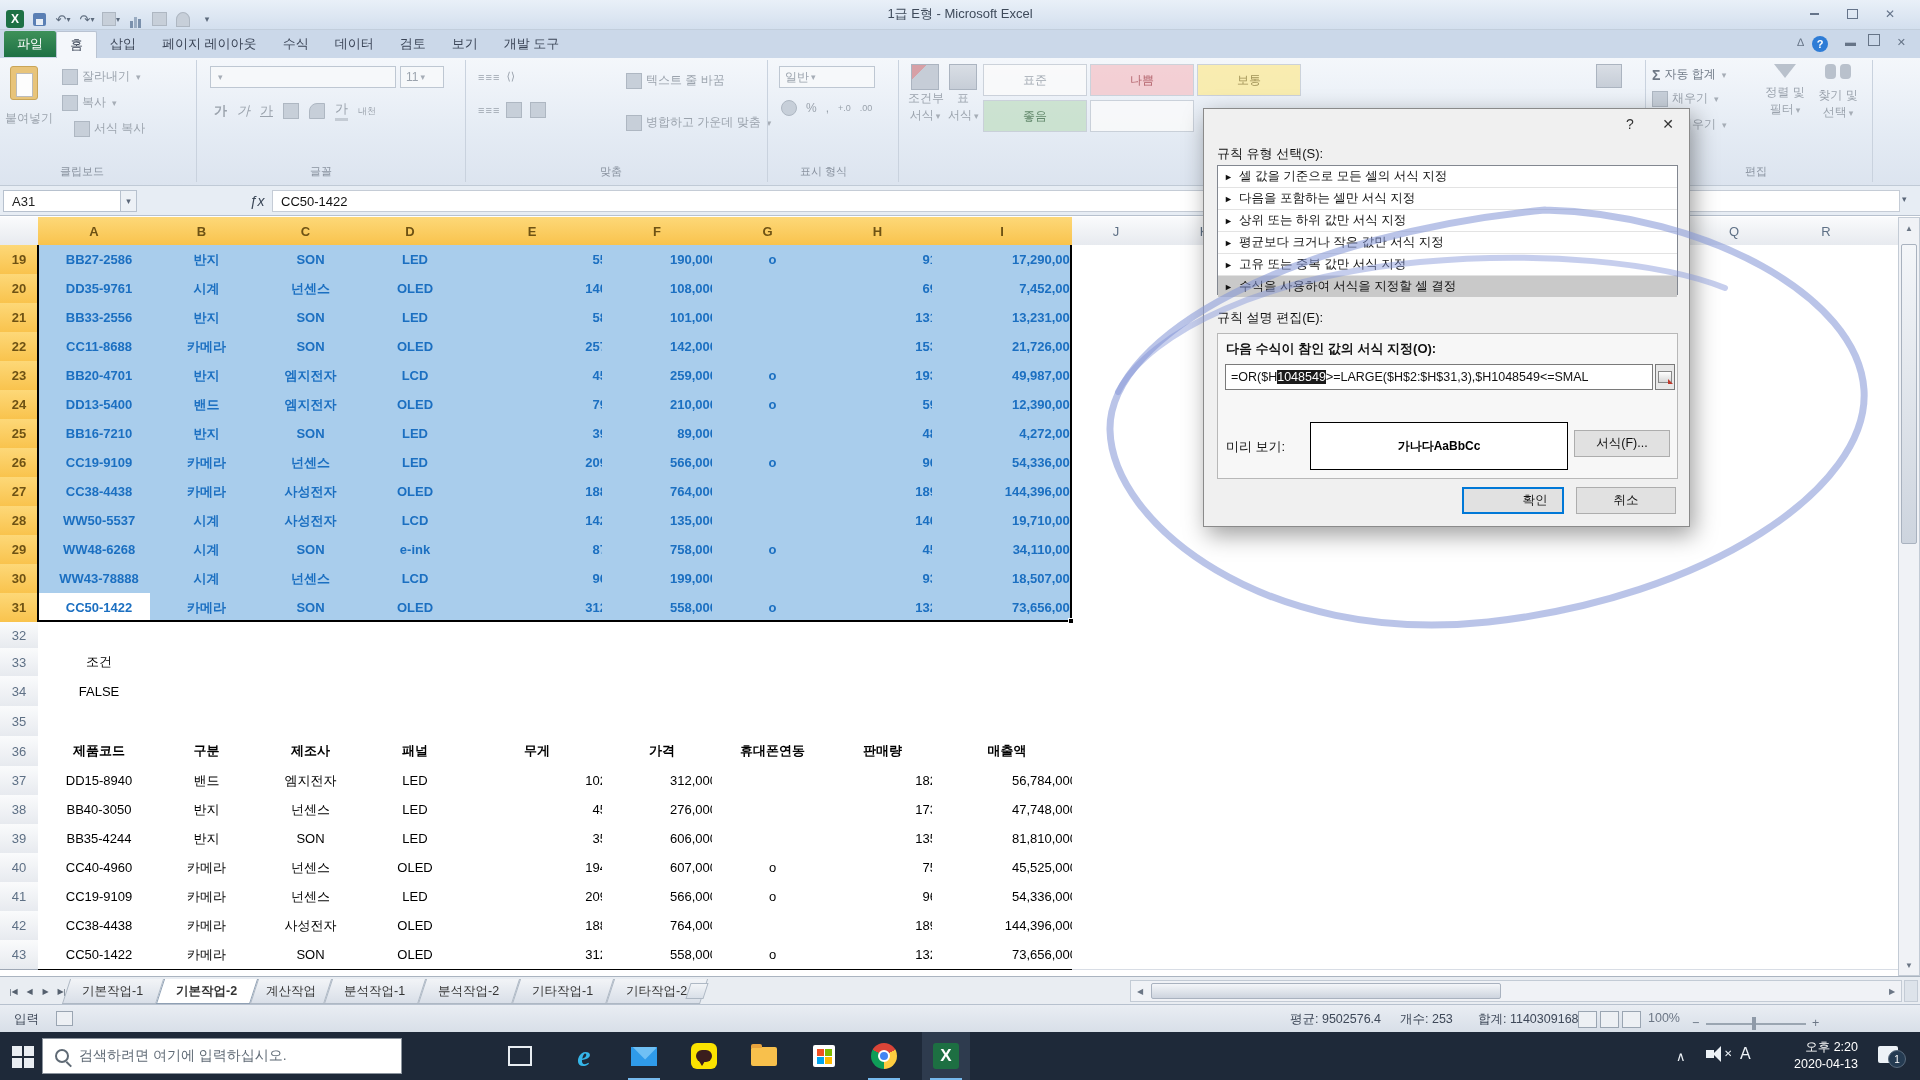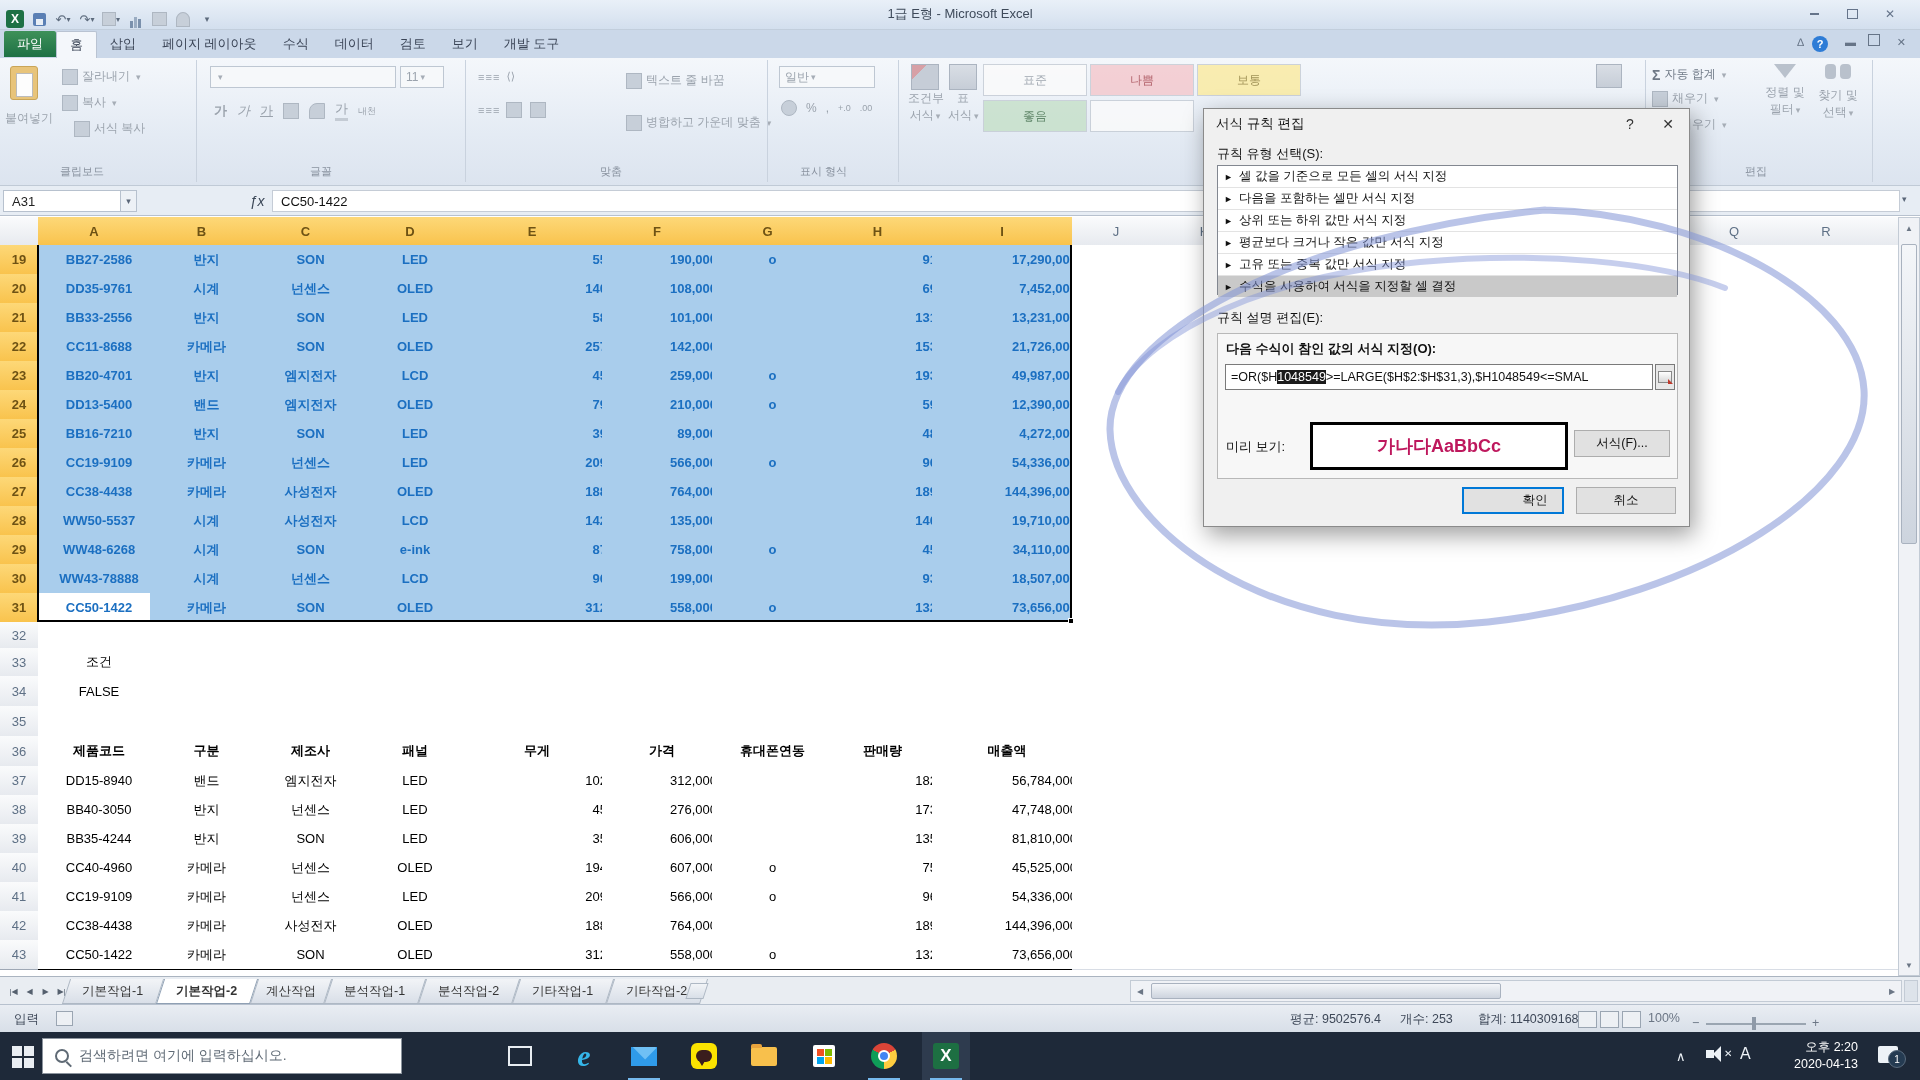--- a/index.html
+++ b/index.html
@@ -155,22 +155,22 @@
   .tri{font-size:9px;color:#111;}
   #desc-frame{left:13px;top:224px;width:461px;height:146px;background:#F7F7F7;border:1px solid #B8B8B8;}
   #formula-input{left:7px;top:30px;width:428px;height:26px;background:#fff;border:1px solid #7A7A7A;
     font-size:12.5px;display:flex;align-items:center;padding-left:5px;white-space:nowrap;overflow:hidden;}
   .fsel{background:#1B1B1B;color:#fff;}
   #rangepick{left:437px;top:30px;width:20px;height:26px;background:#E8E8E8;border:1px solid #7A7A7A;
     display:flex;align-items:center;justify-content:center;}
   .rp{width:12px;height:10px;background:linear-gradient(#fff,#D8D8D8);border:1px solid #888;position:relative;}
   .rp:after{content:"";position:absolute;right:-2px;bottom:-2px;border-left:5px solid transparent;
     border-top:5px solid #C0392B;transform:rotate(180deg);}
-  #preview-box{left:92px;top:88px;width:258px;height:48px;background:#fff;border:3px solid #000000;
-    display:flex;align-items:center;justify-content:center;color:#be185d;font-weight:bold;font-size:18px;}
+  #preview-box{left:92px;top:88px;width:258px;height:48px;background:#fff;border:1px solid #000000;
+    display:flex;align-items:center;justify-content:center;color:#000000;font-weight:bold;font-size:12px;}
   .dlg-btn{height:27px;background:#E1E1E1;border:1px solid #ADADAD;font-size:12.5px;
     display:flex;align-items:center;justify-content:center;}
   #btn-ok{border:2px solid #0078D7;}
   
   #pen{left:0;top:0;z-index:60;pointer-events:none;}
 </style>
 </head>
 <body>
 
 <div id="screen">
@@ -991,21 +991,20 @@
       <div>2020-04-13</div>
     </div>
     <div class="abs" style="right:22px;top:14px;">
       <div class="notif">
           <span class="badge">1</span>
         </div>
     </div>
   </div>
 
   <div id="dialog" class="abs">
-    <div id="dlg-title" class="abs">서식 규칙 편집</div>
     <div class="abs dlg-sysbtn" style="right:44px;">?</div>
     <div class="abs dlg-sysbtn" style="right:6px;">✕</div>
     <div class="abs" style="left:13px;top:36px;">규칙 유형 선택(S):</div>
     <div id="rule-list" class="abs">
         <div class="rule-item">
           <span class="tri">►</span>
           <span>셀 값을 기준으로 모든 셀의 서식 지정</span>
         </div>
         <div class="rule-item">
           <span class="tri">►</span>

